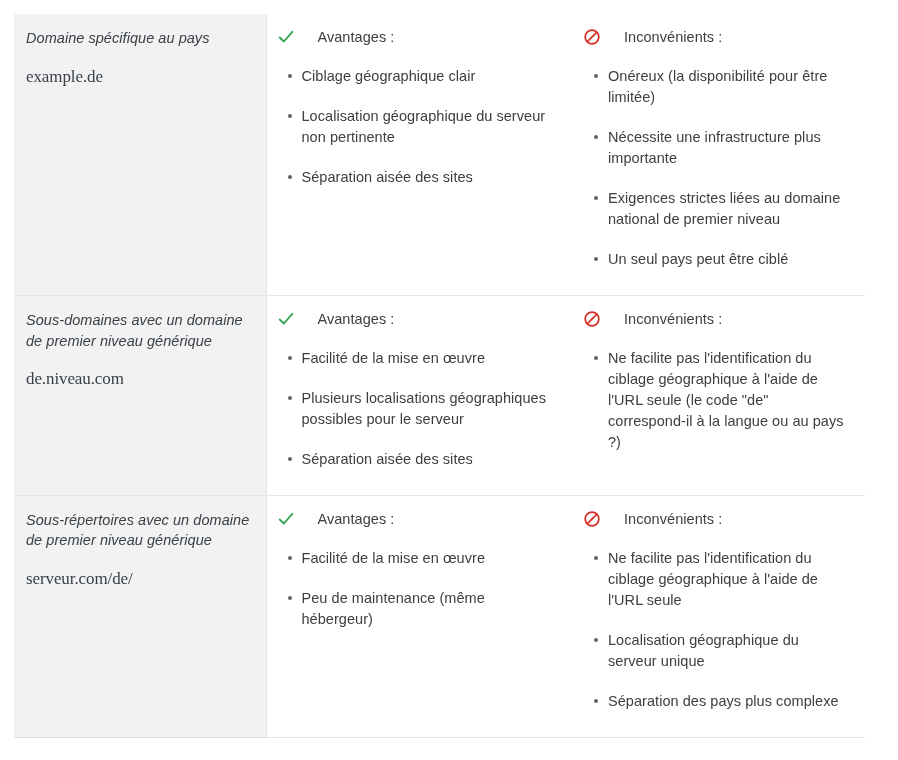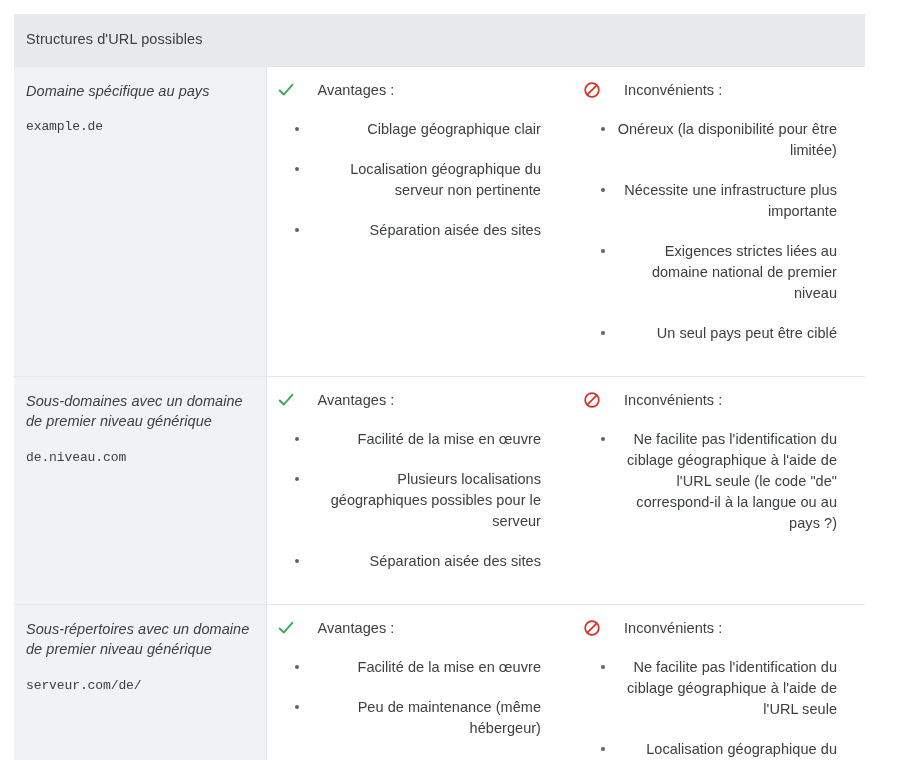--- a/index.html
+++ b/index.html
@@ -72,22 +72,22 @@
   
   .struct-name {
     font-size: 14.5px;
     line-height: 1.42;
     color: #3c4043;
     letter-spacing: 0.05px;
     font-style: italic;
   }
   .struct-code {
     margin-top: 18px;
-    font-family: Liberation Mono, monospace;
-    font-size: 13px;
+    font-family: Liberation Serif, serif;
+    font-size: 17px;
     color: #3c4043;
     letter-spacing: -0.1px;
     white-space: nowrap;
   }
 
   
   .verdict-head {
     display: flex;
     align-items: center;
     gap: 23px;
@@ -96,24 +96,23 @@
     line-height: 1.3;
     margin-bottom: 4px;
   }
   .verdict-head .label { letter-spacing: 0.05px; }
 
   .icon-check { flex: 0 0 auto; width: 18px; height: 18px; display:block; }
   .icon-ban   { flex: 0 0 auto; width: 18px; height: 18px; display:block; }
 
   
   ul.bullets {
-    margin: 12px;
+    margin: 5px;
     padding: 0;
     list-style: none;
-    text-align: right;
   }
   ul.bullets li {
     position: relative;
     padding-left: 20px;
     margin-top: 19px;
     font-size: 14.5px;
     line-height: 1.45;
     color: #3c4043;
     letter-spacing: 0.05px;
   }
@@ -134,25 +133,20 @@
 <div class="page">
 
   <table class="url-table">
     <colgroup>
       <col class="c-struct">
       <col class="c-pros">
       <col class="c-cons">
     </colgroup>
     <tbody>
 
-      <tr class="table-header-row">
-        <td colspan="3">
-          <div class="table-title">Structures d'URL possibles</div>
-        </td>
-      </tr>
 
       <tr>
         <td class="cell-struct">
           <div class="struct-name">Domaine spécifique au pays</div>
           <div class="struct-code">example.de</div>
         </td>
         <td class="cell-pros">
           <div class="verdict-head">
             <svg class="icon-check" viewBox="0 0 20 20" aria-hidden="true">
               <path d="M3 10.5 L7.6 15 L17 4.2" fill="none" stroke="#34a853" stroke-width="2.1" stroke-linecap="round" stroke-linejoin="round"></path>

